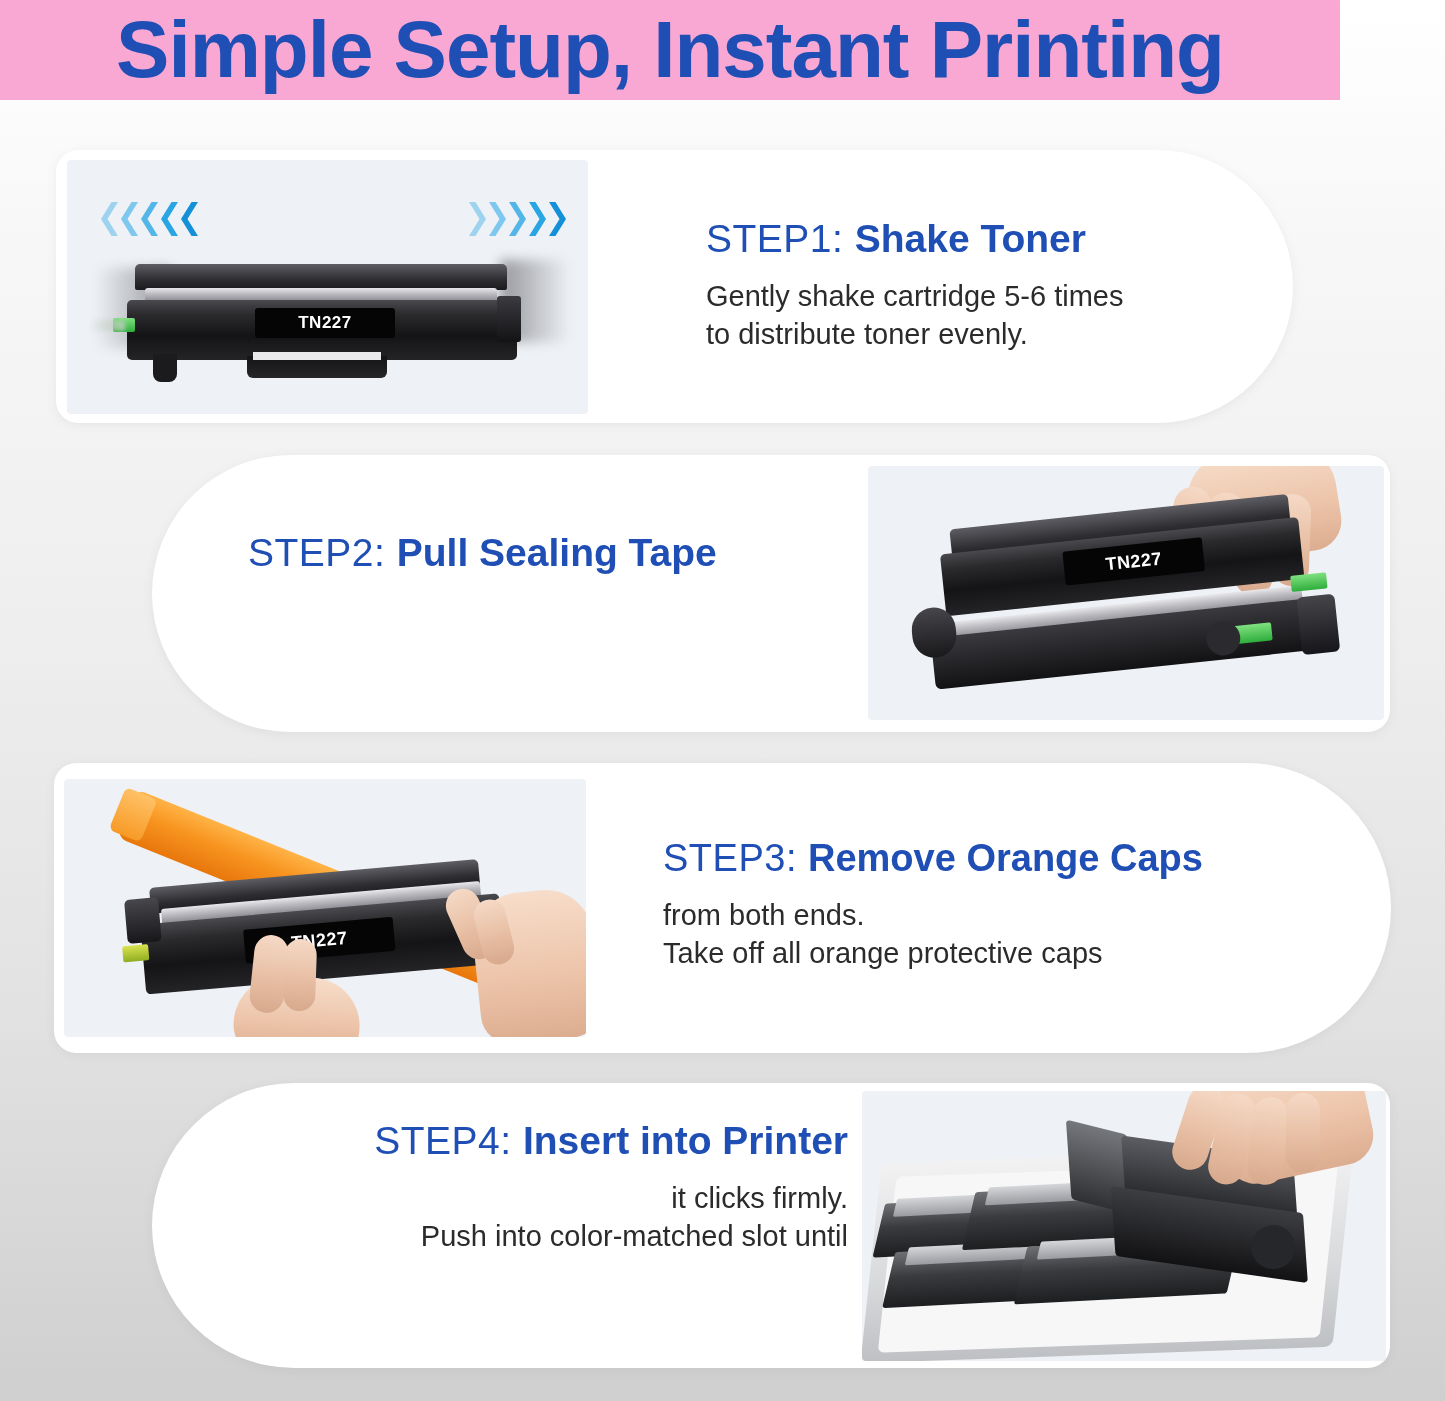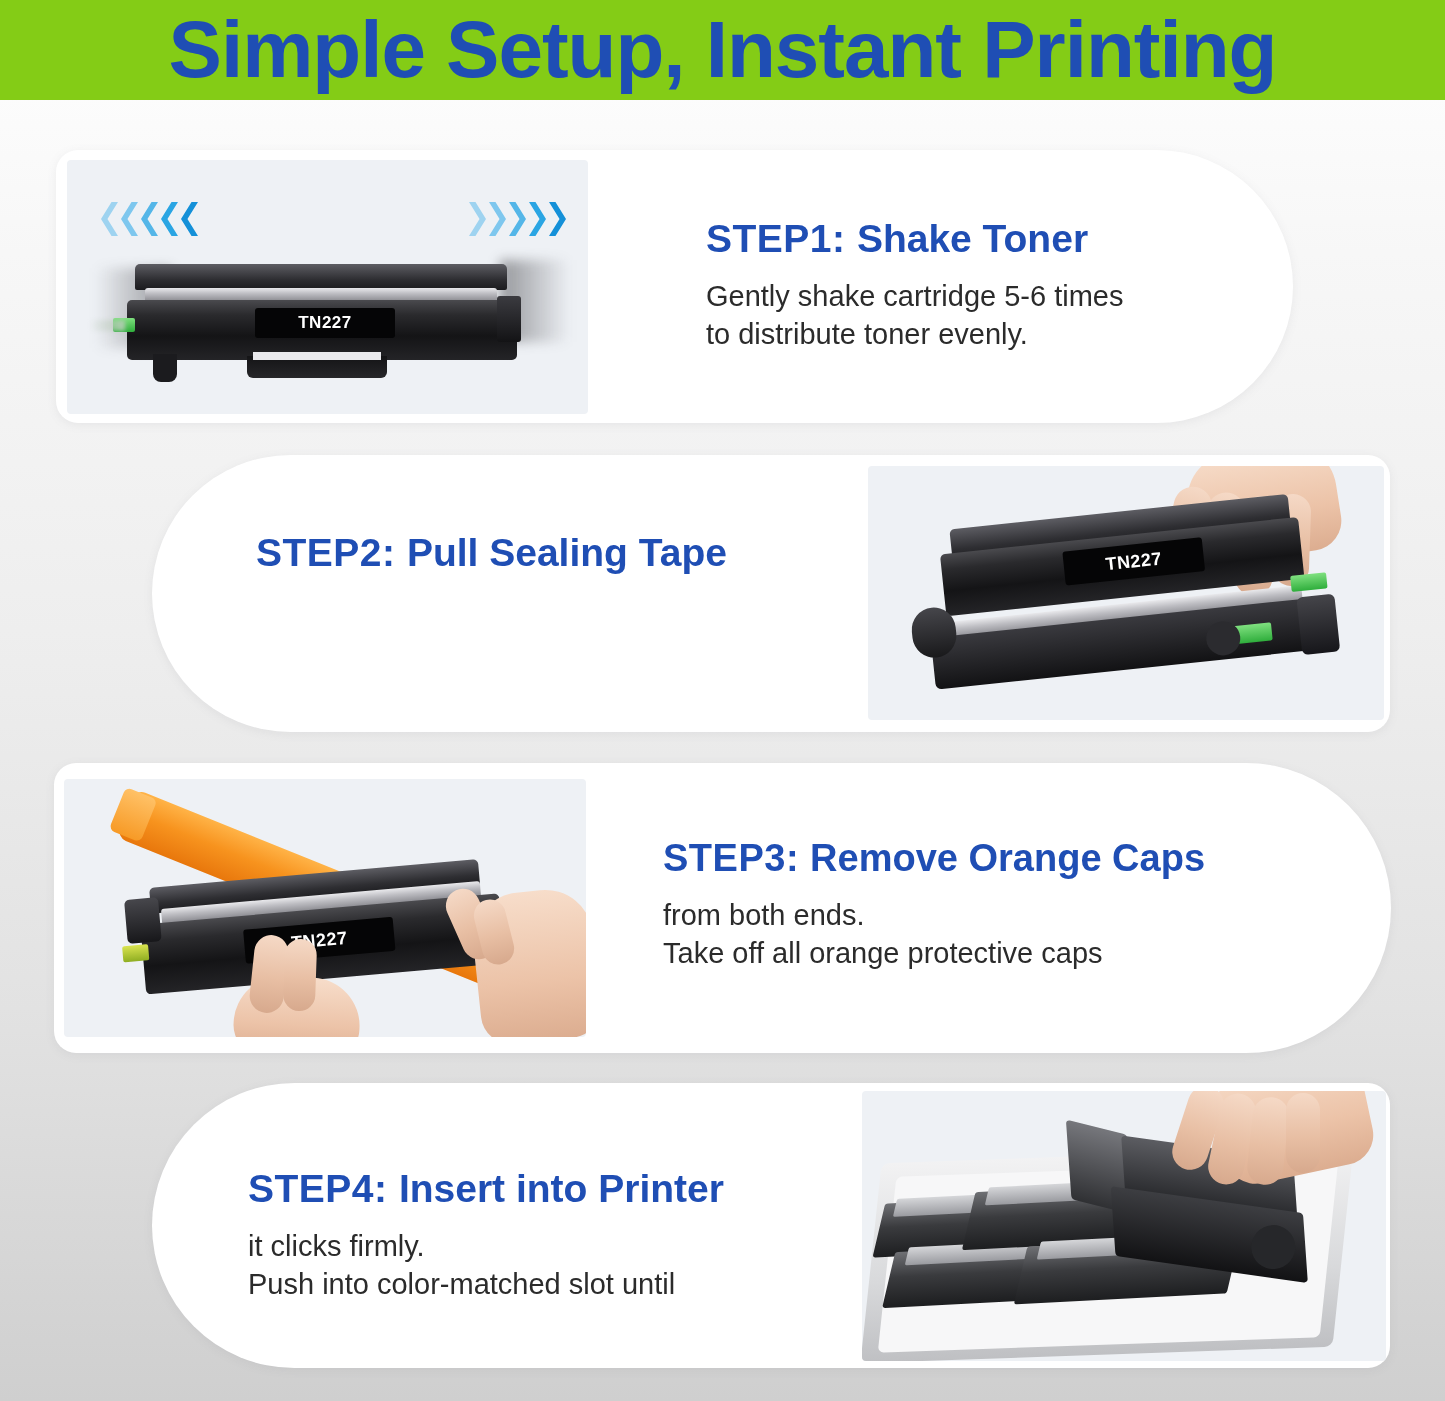--- a/index.html
+++ b/index.html
@@ -6,23 +6,23 @@
   html,body { width:1445px; height:1401px; }
   body {
     font-family:"Liberation Sans", sans-serif;
     background:linear-gradient(180deg,#ffffff 0%,#f7f7f7 18%,#eeeeee 45%,#e2e2e2 72%,#cfcfcf 100%);
     position:relative;
     overflow:hidden;
   }
 
   
   .title-wrap{
-    position:absolute; left:0; top:0; width:1445px; height:100px;
+    position:absolute; left:0; top:0; width:1340px; height:100px;
     display:flex; align-items:center; justify-content:center;
-    background:#84cc16;
+    background:#f9a8d4;
   }
   .title{
     font-family:"Liberation Sans Narrow","Liberation Sans",sans-serif;
     font-weight:bold;
     font-size:80px;
     line-height:1;
     color:#1f4eb4;
     letter-spacing:-1px;
     transform:scaleX(1.0);
     white-space:nowrap;
@@ -47,32 +47,32 @@
     text-align:center;
   }
   .photo.p1{ left:67px;  top:160px;  width:521px;  height:254px; border-radius:4px;}
   .photo.p2{ left:868px; top:466px;  width:516px;  height:254px; border-radius:4px;}
   .photo.p3{ left:64px;  top:779px;  width:522px;  height:258px; border-radius:4px;}
   .photo.p4{ left:862px; top:1091px; width:524px;  height:270px; border-radius:4px;}
 
   
   .txt{ position:absolute; }
   .txt.t1{ left:706px; top:218px; width:560px;}
-  .txt.t2{ left:256px; top:532px; width:560px;}
+  .txt.t2{ left:248px; top:532px; width:560px;}
   .txt.t3{ left:663px; top:838px; width:640px;}
-  .txt.t4{ left:248px; top:1168px; width:600px;}
+  .txt.t4{ left:248px; top:1120px; width:600px;text-align:right;}
 
   .head{
     font-size:39px;
     line-height:1.1;
     color:#1f4eb4;
     white-space:nowrap;
     margin-bottom:16px;
   }
-  .head .num{ font-weight:bold; letter-spacing:.5px; }
+  .head .num{ font-weight:normal; letter-spacing:.5px; }
   .head .lbl{ font-weight:bold; }
   .t3 .head{ font-size:38px; }
 
   .body-txt{
     font-size:29px;
     line-height:1.32;
     color:#2b2b2b;
     font-weight:400;
   }
 

